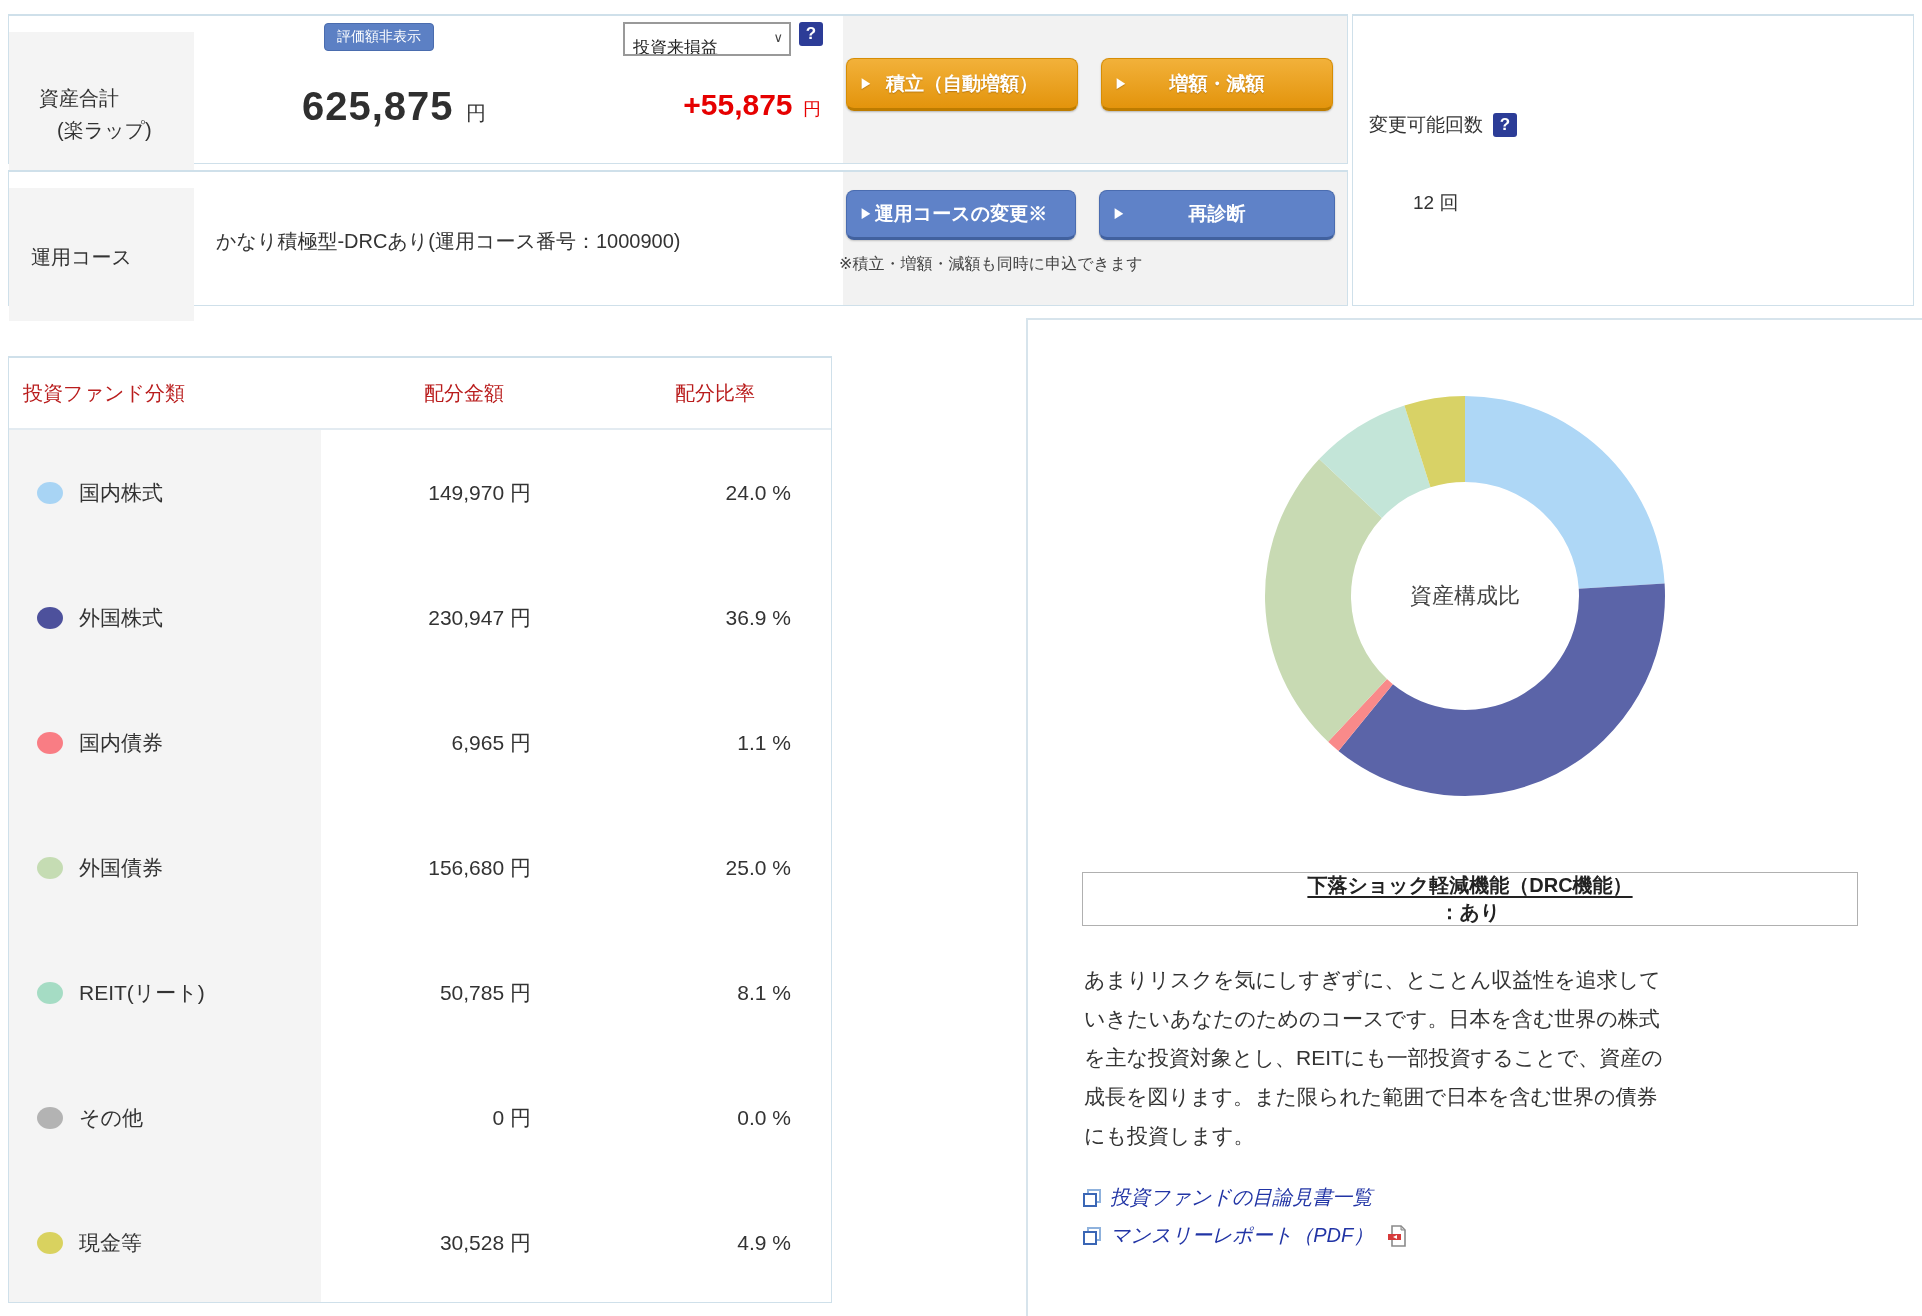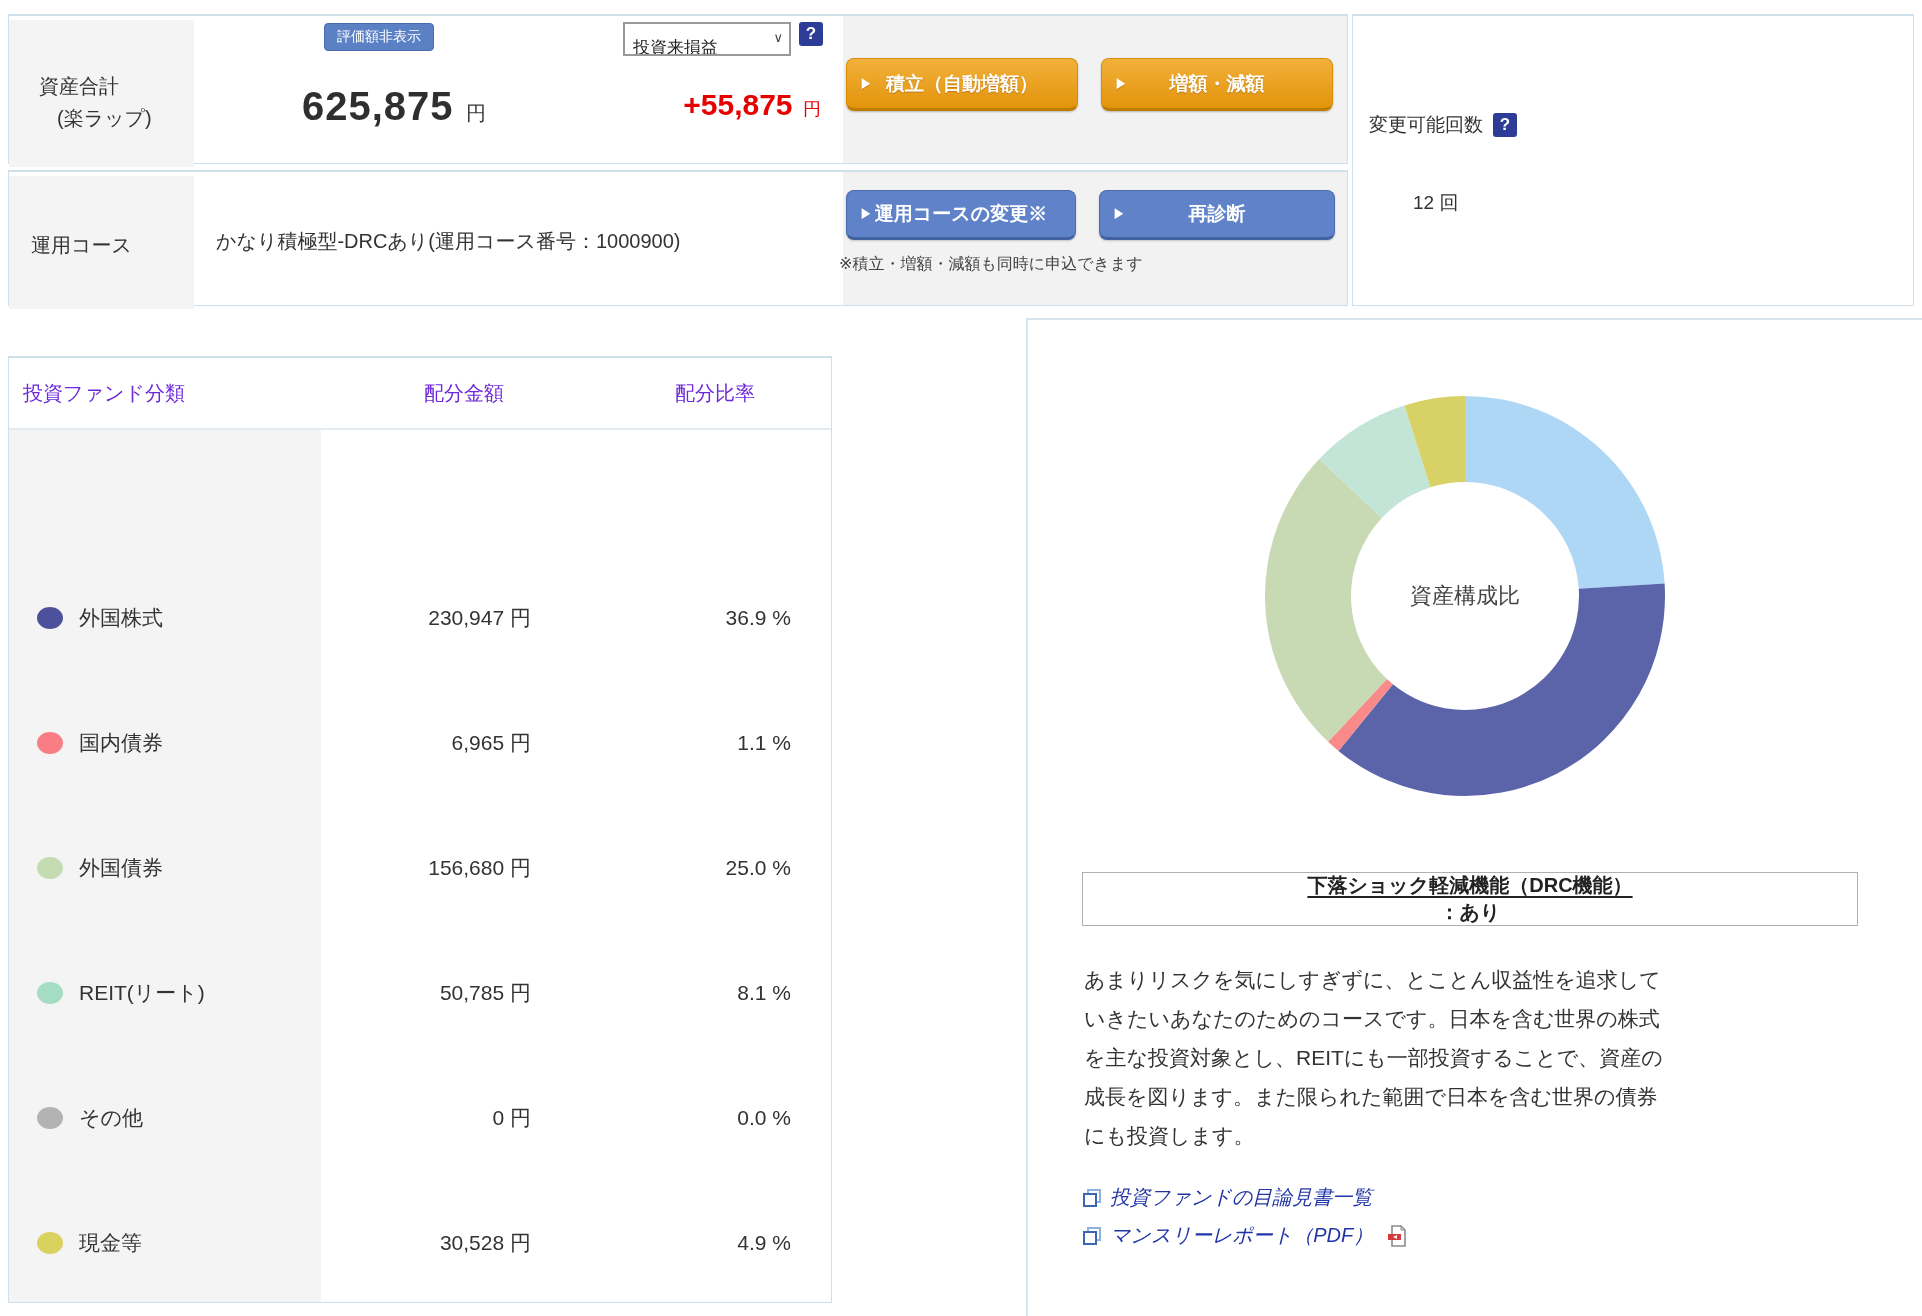--- a/index.html
+++ b/index.html
@@ -15,21 +15,21 @@
   }
   *{box-sizing:border-box;margin:0;padding:0;}
   body{background:#fff;font-family:"Liberation Sans","DejaVu Sans",sans-serif;color:#333;}
   .stage{position:relative;width:1922px;height:1316px;background:#fff;overflow:hidden;}
 
   
   .boxA,.boxB,.rightbox{position:absolute;background:#fff;border:1px solid var(--panel-border);border-top:2px solid var(--panel-border);}
   .boxA{left:8px;top:14px;width:1340px;height:150px;}
   .boxB{left:8px;top:170px;width:1340px;height:136px;}
   .rightbox{left:1352px;top:14px;width:562px;height:292px;}
-  .label-cell{position:absolute;left:0;top:4px;width:185px;height:100%;background:#f4f4f4;}
+  .label-cell{position:absolute;left:0;top:16px;width:185px;height:100%;background:#f4f4f4;}
   .gray-zone{position:absolute;right:0;top:0;width:504px;height:100%;background:#f2f2f2;}
 
   .asset-label{position:absolute;left:30px;top:50px;font-size:20px;line-height:32px;color:#333;}
   .asset-label .l2{padding-left:18px;}
   .hide-btn{position:absolute;left:315px;top:7px;background:var(--blue-btn);border:1px solid var(--blue-btn-dark);border-radius:4px;color:#fff;font-size:14px;padding:4px 12px;cursor:pointer;}
   .total-wrap{position:absolute;left:150px;top:68px;width:470px;text-align:center;white-space:nowrap;}
   .total-amount{font-size:40px;font-weight:bold;color:#2f2f2f;letter-spacing:1px;}
   .unit{font-size:20px;color:#333;margin-left:8px;}
   .select-wrap{position:absolute;left:614px;top:6px;width:168px;height:34px;}
   .select-wrap select{width:100%;height:100%;font-size:17px;padding:14px 26px 0 8px;border:2px solid #999;background:#fff;color:#222;appearance:none;-webkit-appearance:none;border-radius:0;}
@@ -52,21 +52,21 @@
   .course-label{position:absolute;left:22px;top:56px;font-size:20px;color:#333;}
   .course-value{position:absolute;left:207px;top:56px;font-size:20px;color:#333;white-space:nowrap;}
   .apply-note{position:absolute;left:830px;top:82px;font-size:16px;color:#444;white-space:nowrap;}
 
   .cc-row1{position:absolute;left:16px;top:96px;display:flex;align-items:center;gap:10px;font-size:19px;color:#333;}
   .cc-row1 .help-icon{position:static;}
   .cc-row2{position:absolute;left:60px;top:174px;font-size:19px;color:#333;}
 
   
   .table-panel{position:absolute;left:8px;top:356px;width:824px;height:947px;background:#fff;border:1px solid var(--panel-border);border-top:2px solid var(--panel-border);}
-  .t-header{position:absolute;left:0;top:0;width:100%;height:72px;border-bottom:2px solid #e3ebf1;font-size:20px;color:#6d28d9;}
+  .t-header{position:absolute;left:0;top:0;width:100%;height:72px;border-bottom:2px solid #e3ebf1;font-size:20px;color:#b91c1c;}
   .th1{position:absolute;left:14px;top:0;line-height:70px;}
   .th2{position:absolute;left:340px;top:0;width:230px;text-align:center;line-height:70px;}
   .th3{position:absolute;left:666px;top:0;width:175px;text-align:left;line-height:70px;}
   .label-col{position:absolute;left:0;top:72px;width:312px;bottom:0;background:#f4f4f4;}
   .t-row{position:absolute;left:0;width:100%;height:125px;}
   .t-row .dot{position:absolute;left:28px;top:50%;margin-top:-11px;width:26px;height:22px;border-radius:50%;}
   .t-row .rlabel{position:absolute;left:70px;top:50%;transform:translateY(-50%);font-size:21px;color:#333;}
   .t-row .ramount{position:absolute;left:330px;width:192px;top:50%;transform:translateY(-50%);text-align:right;font-size:21px;color:#333;}
   .t-row .rratio{position:absolute;left:600px;width:182px;top:50%;transform:translateY(-50%);text-align:right;font-size:21px;color:#333;}
 
@@ -154,20 +154,26 @@
   </div>
 
   <div class="table-panel">
     <div class="t-header">
       <span class="th1">投資ファンド分類</span>
       <span class="th2">配分金額</span>
       <span class="th3">配分比率</span>
     </div>
     <div class="label-col"></div>
 
+    <div class="t-row" style="top:72px">
+      <span class="dot" style="background-color: rgb(168, 212, 244);"></span>
+      <span class="rlabel">国内株式</span>
+      <span class="ramount">149,970 円</span>
+      <span class="rratio">24.0 %</span>
+    </div>
     <div class="t-row" style="top:197px">
       <span class="dot" style="background-color: rgb(77, 81, 156);"></span>
       <span class="rlabel">外国株式</span>
       <span class="ramount">230,947 円</span>
       <span class="rratio">36.9 %</span>
     </div>
     <div class="t-row" style="top:322px">
       <span class="dot" style="background-color: rgb(249, 125, 132);"></span>
       <span class="rlabel">国内債券</span>
       <span class="ramount">6,965 円</span>

